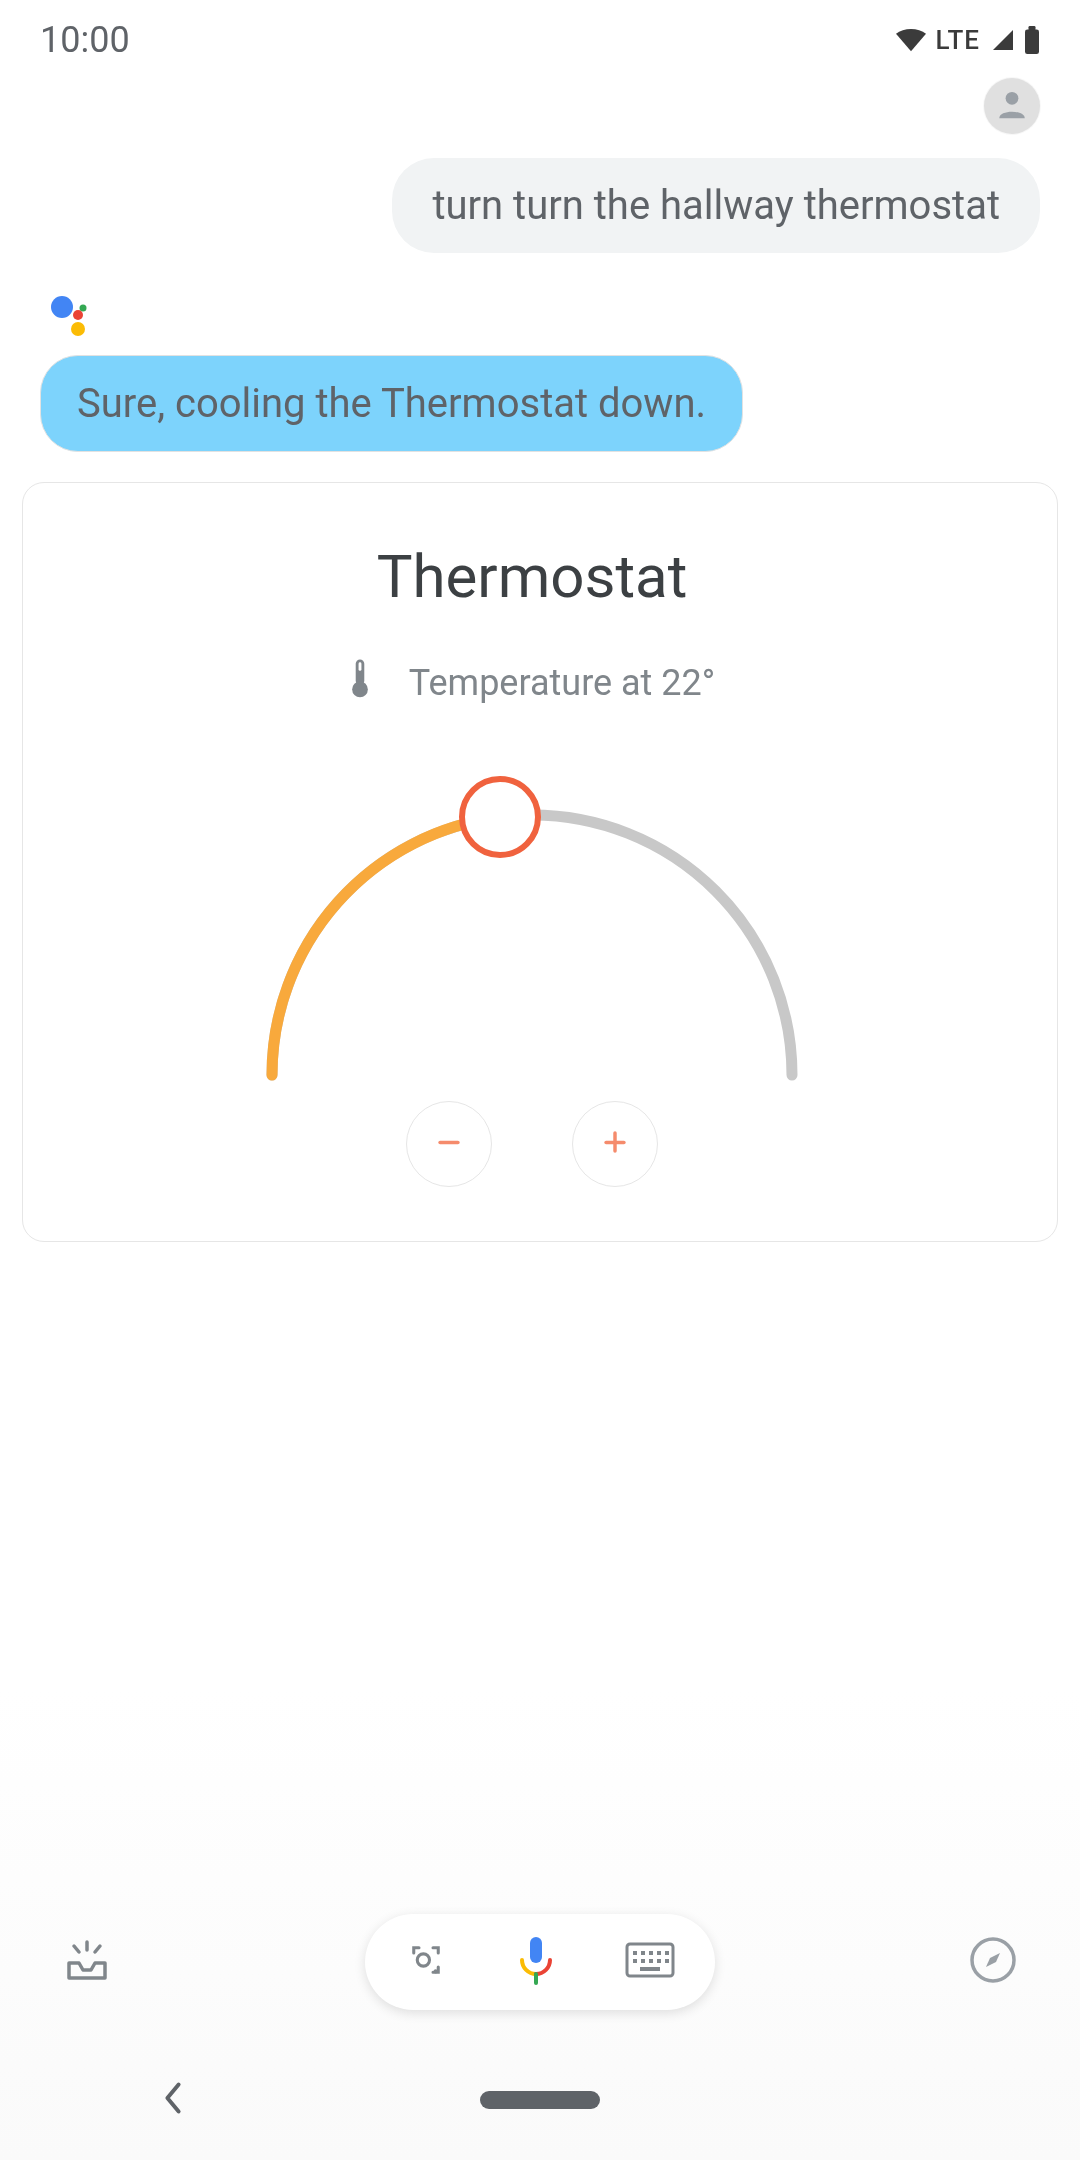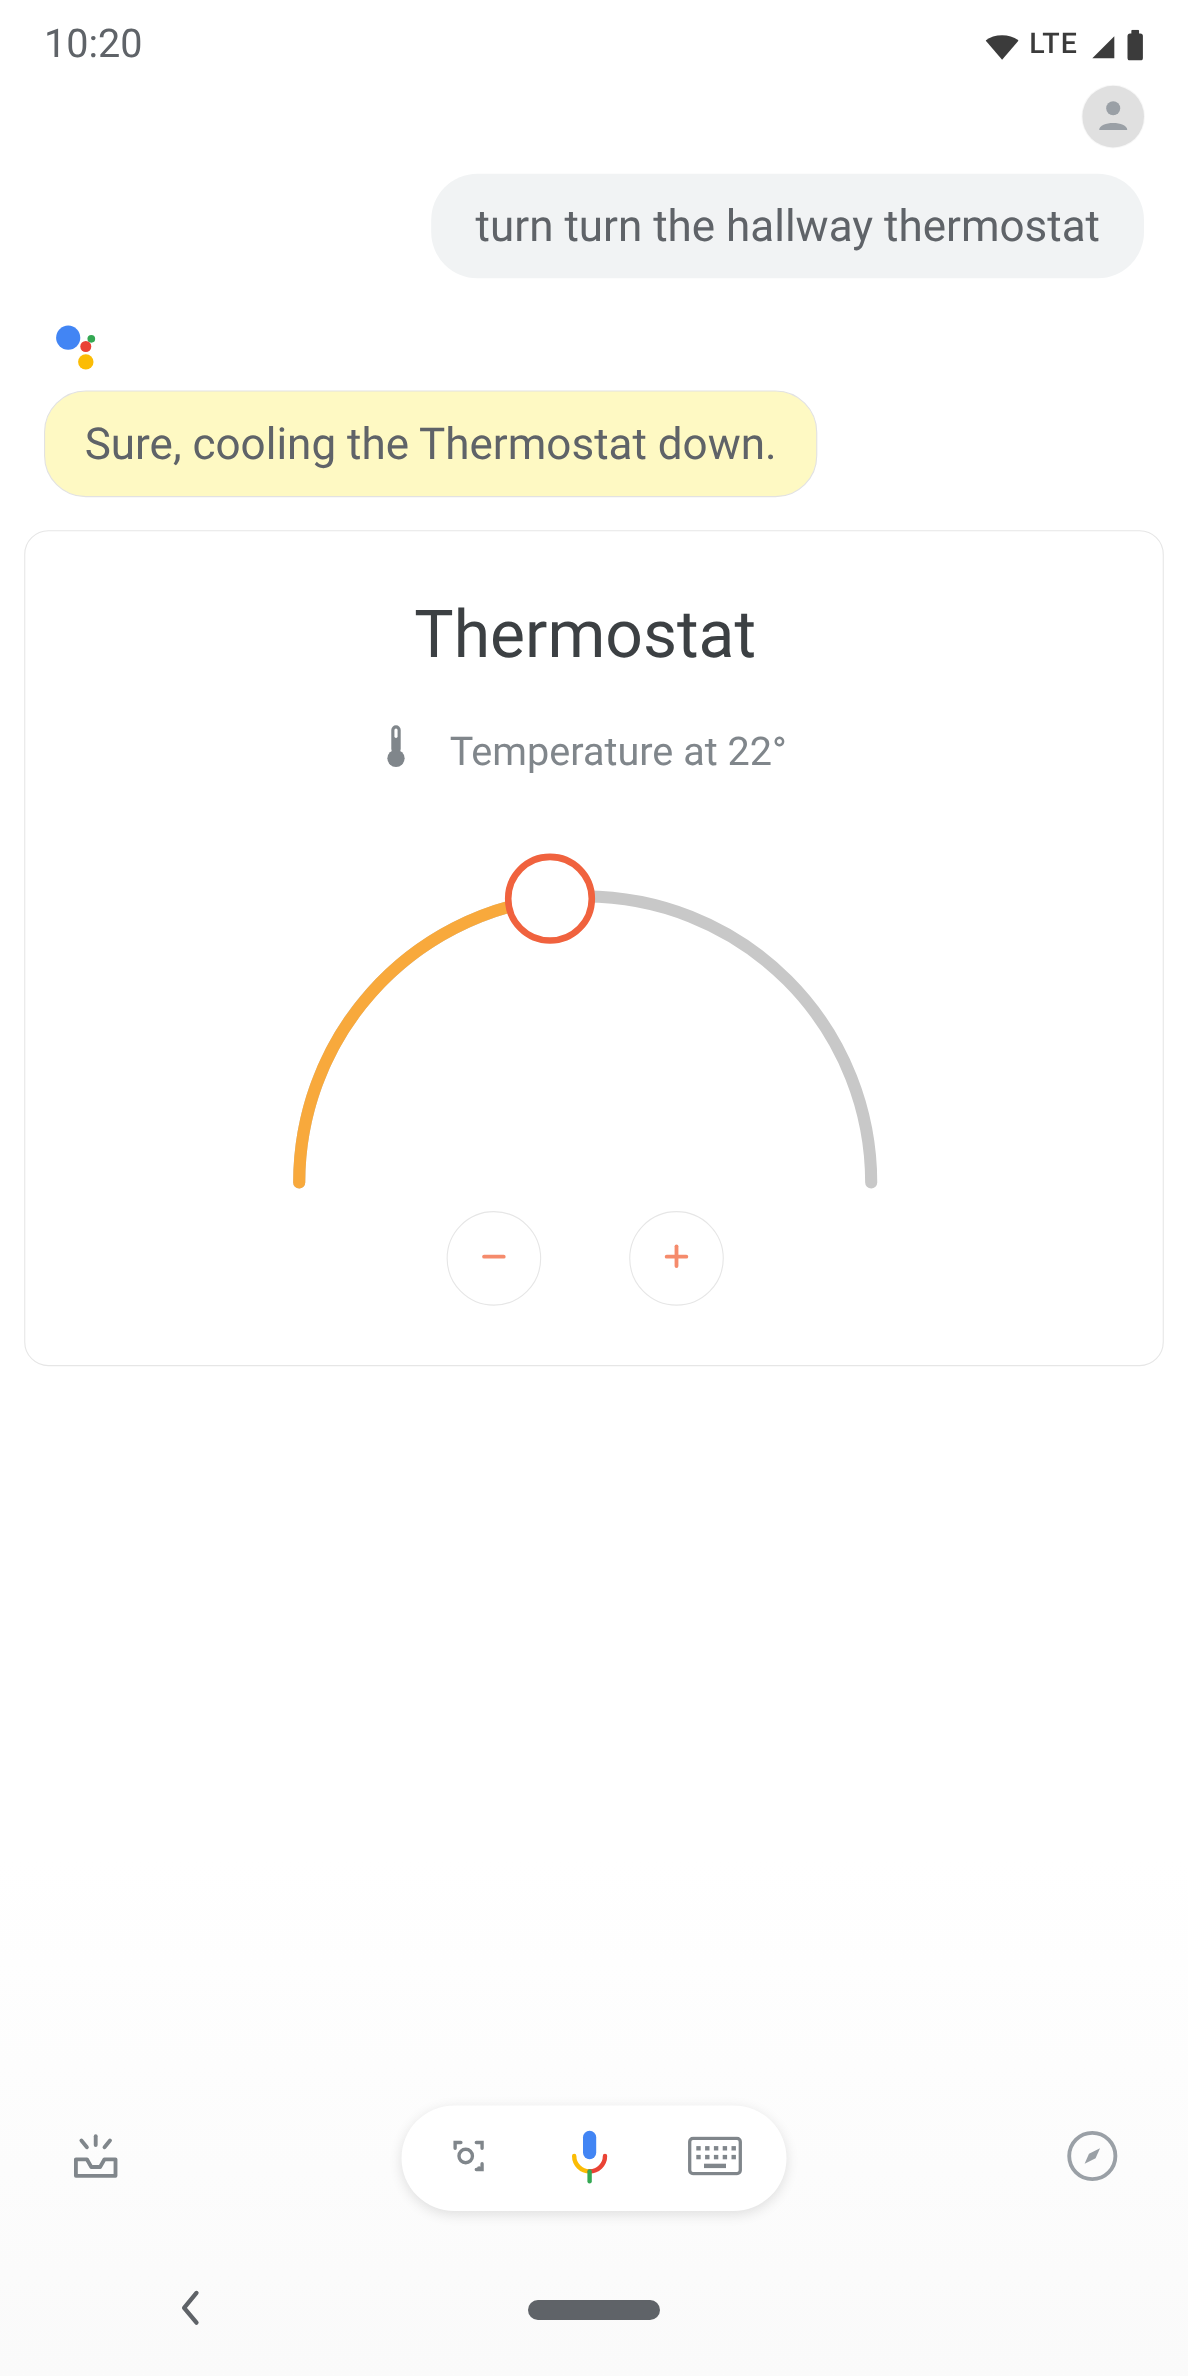--- a/index.html
+++ b/index.html
@@ -1,33 +1,33 @@
 <!DOCTYPE html>
 <html><head>
 <meta charset="utf-8">
 <style>
   * { box-sizing: border-box; margin: 0; padding: 0; }
   html, body { width: 1080px; height: 2160px; background: #ffffff; font-family: 'Roboto', 'Helvetica Neue', Arial, sans-serif; overflow: hidden; }
   
   
   .status-bar { display: flex; justify-content: space-between; align-items: center; padding: 10px 40px 0 40px; height: 70px; color: #3b3b3b; }
   .status-time { font-size: 36px; font-weight: 400; color: #5f6368; }
-  .status-icons { display: flex; align-items: flex-end; gap: 8px; }
+  .status-icons { display: flex; align-items: center; gap: 8px; }
   .status-icons svg { display:block; }
   .lte { font-size: 26px; font-weight: 500; letter-spacing: 1px; color: #3b3b3b; margin: 0 2px; }
   
   
   .conversation { padding: 20px 40px 0 40px; position: relative; }
   .avatar-wrap { position: absolute; right: 40px; top: 8px; }
   .avatar { width: 56px; height: 56px; border-radius: 50%; background: #e0e0e0; display:flex; align-items:center; justify-content:center; box-shadow: 0 0 0 1px rgba(0,0,0,0.03); }
   .user-bubble { margin-top: 68px; margin-left: auto; background: #f1f3f4; border-radius: 42px; padding: 24px 40px; width: fit-content; max-width: 760px; }
   .user-bubble span { font-size: 40px; color: #5f6368; }
   .assistant-row { margin-top: 40px; }
   .assistant-icon { width: 44px; height: 44px; margin-left: 8px; }
-  .assistant-bubble { margin-top: 18px; border: 1px solid #e2e2e2; border-radius: 38px; padding: 24px 36px; width: fit-content; max-width: 900px; background:#fef9c3; }
+  .assistant-bubble { margin-top: 18px; border: 1px solid #e2e2e2; border-radius: 38px; padding: 24px 36px; width: fit-content; max-width: 900px; background:#7dd3fc; }
   .assistant-bubble span { font-size: 40px; color: #5f6368; }
   
   
   .card { margin: 30px 22px 0 22px; border: 1px solid #e6e6e6; border-radius: 22px; padding: 58px 46px 40px 30px; text-align:center; background:#fff; height: 760px; position: relative; }
   .card-title { font-size: 60px; color: #3c4043; font-weight: 400; }
   .temp-at { margin-top: 46px; display:flex; align-items:center; justify-content:center; gap: 38px; color:#80868b; font-size: 36px; }
   .dial-wrap { position: relative; width: 620px; height: 360px; margin: 28px auto 0 auto; }
   .setpoint { position:absolute; left:0; right:0; top:200px; font-size: 160px; font-weight: 400; color: #f58b6c; letter-spacing: -4px; }
   .setpoint .deg { font-size: 90px; vertical-align: top; position: relative; top: 8px; left: -6px; }
   .btn-row { display:flex; justify-content:center; gap: 80px; margin-top: 6px; }
@@ -41,21 +41,21 @@
   
   
   .nav-bar { position:absolute; left:0; right:0; bottom: 30px; height: 60px; display:flex; align-items:center; justify-content:center; }
   .nav-back { position:absolute; left: 160px; }
   .nav-pill { width: 120px; height: 18px; background:#5f6368; border-radius: 10px; }
 </style>
 </head>
 <body>
 
 <div class="status-bar">
-  <div class="status-time">10:20</div>
+  <div class="status-time">10:00</div>
   <div class="status-icons">
     <span>
       <svg width="30" height="24" viewBox="0 0 24 18">
           <path fill="#3b3b3b" d="M12 18 L0 4 C6 -1 18 -1 24 4 Z"></path>
         </svg>
     </span>
     <span class="lte">LTE</span>
     <span>
       <svg width="26" height="24" viewBox="0 0 24 24">
           <path fill="#3b3b3b" d="M2 22 L22 22 L22 2 Z"></path>

